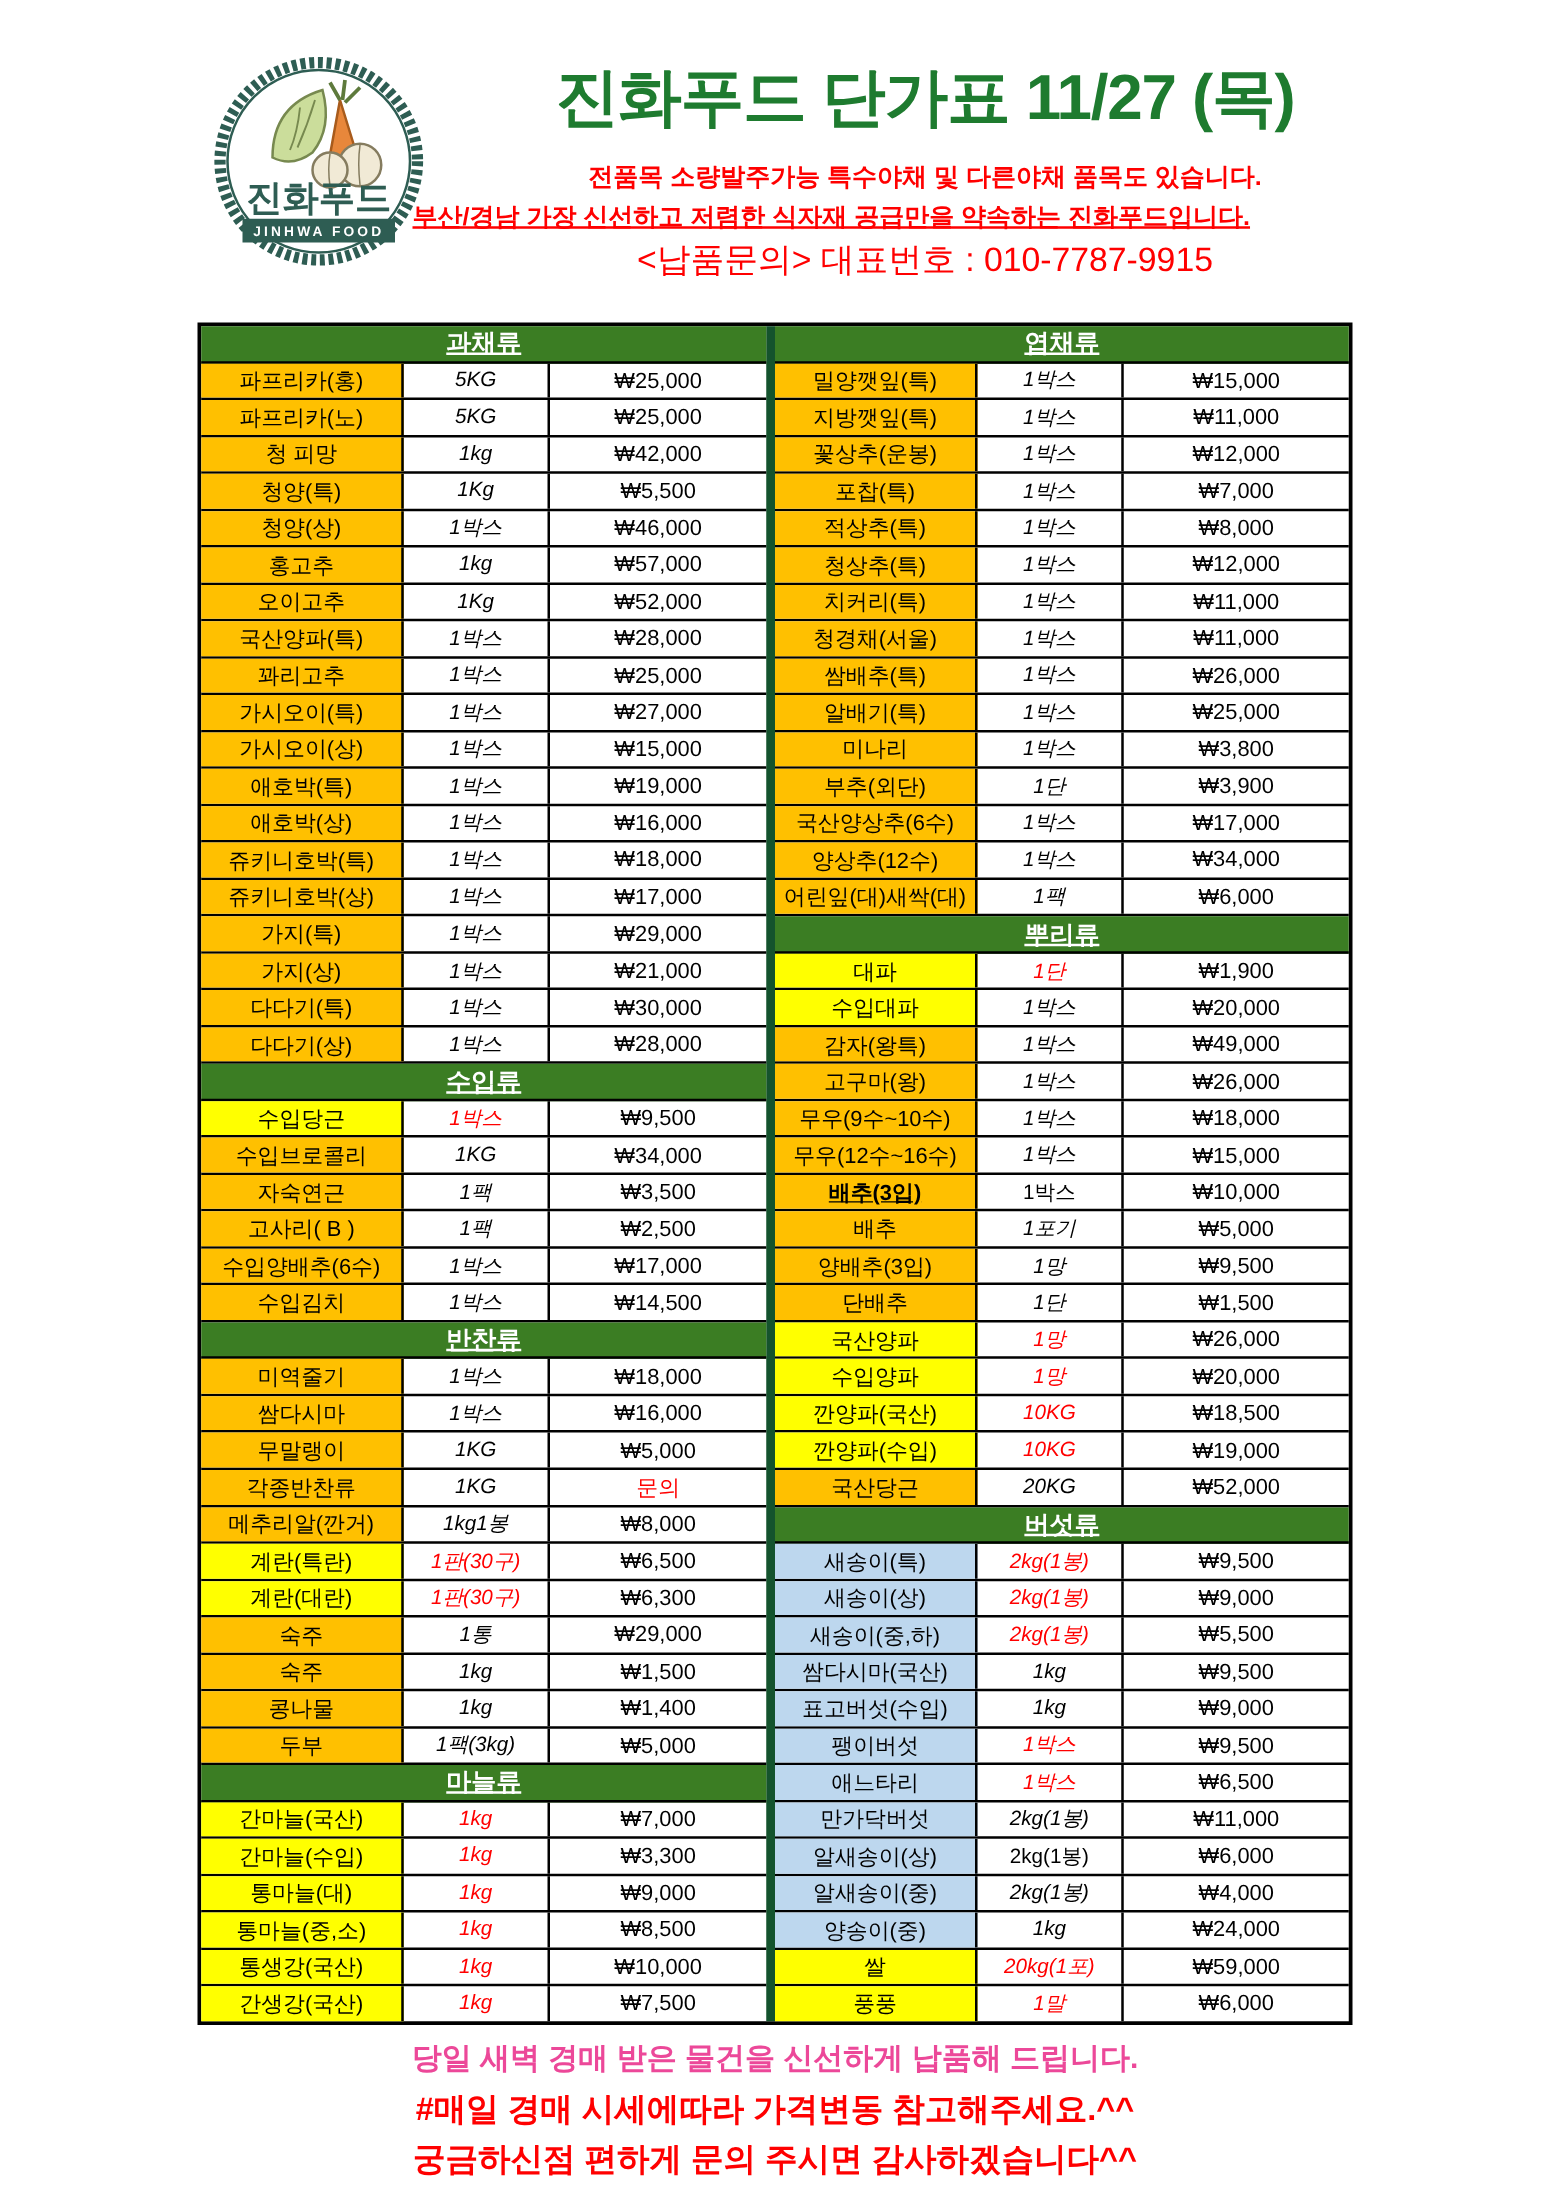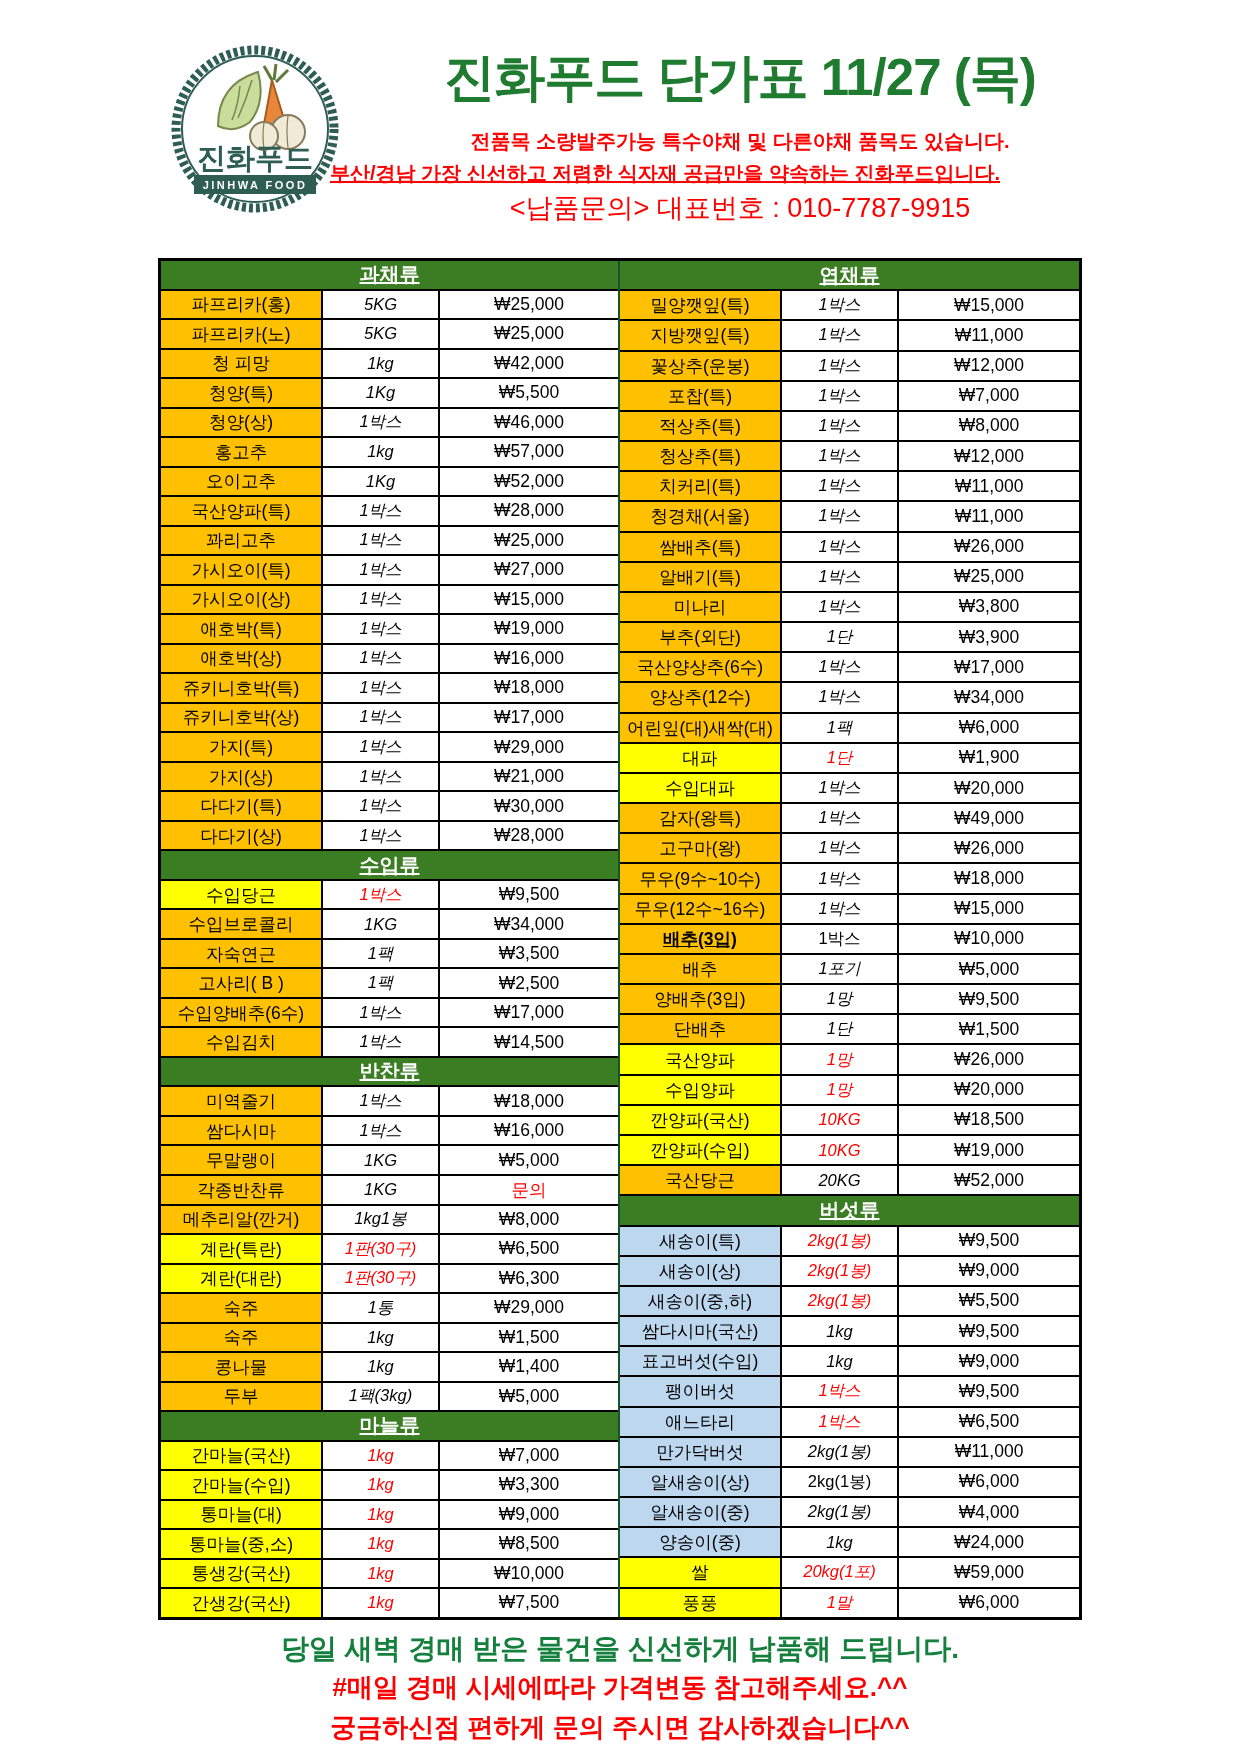--- a/index.html
+++ b/index.html
@@ -14,21 +14,21 @@
           font-size:20px; font-weight:bold; color:var(--red); }
   .sub2 { position:absolute; left:330px; top:160px; width:820px; text-align:left;
           font-size:20px; font-weight:bold; color:var(--red); text-decoration:underline; }
   .contact { position:absolute; left:340px; top:190px; width:800px; text-align:center;
              font-size:27px; font-weight:normal; color:var(--red); }
 
   
   .price-table { position:absolute; left:158px; top:258px; width:924px; height:1362px;
                  display:flex; border:3px solid #000; background:#fff; }
   .half { width:50%; display:flex; flex-direction:column; }
-  .half.left { border-right:2px solid #14532d; }
+  .half.left { border-right:7px solid #14532d; }
 
   .row { flex:1; display:flex; border-bottom:2px solid #000; min-height:0; }
   .row:last-child { border-bottom:none; }
 
   .section-row { background:var(--section-green); align-items:center; justify-content:center; }
   .section-label { color:#ffffff; font-weight:bold; font-size:20px; text-decoration:underline; }
 
   .cell { display:flex; align-items:center; justify-content:center; font-size:17.5px; color:#000;
           overflow:hidden; white-space:nowrap; }
   .cell.name  { width:162px; border-right:2px solid #000; }
@@ -38,21 +38,21 @@
   .bg-orange { background:var(--orange); }
   .bg-yellow { background:var(--yellow); }
   .bg-blue   { background:var(--blue); }
 
   .red { color:var(--red) !important; }
   .upright { font-style:normal !important; }
   .emph { font-weight:bold; text-decoration:underline; }
 
   
   .footer1 { position:absolute; left:158px; top:1630px; width:924px; text-align:center;
-             font-size:28px; font-weight:bold; color:#15803d; }
+             font-size:24px; font-weight:bold; color:#ec4899; }
   .footer2 { position:absolute; left:158px; top:1670px; width:924px; text-align:center;
              font-size:26px; font-weight:bold; color:var(--red); }
   .footer3 { position:absolute; left:158px; top:1710px; width:924px; text-align:center;
              font-size:26px; font-weight:bold; color:var(--red); }
 </style>
 </head>
 <body>
 
 <div class="logo-wrap">
   <svg width="190" height="180" viewBox="0 0 190 180">
@@ -378,20 +378,23 @@
       <div class="row item-row">
         <div class="cell name bg-orange">양상추(12수)</div>
         <div class="cell unit">1박스</div>
         <div class="cell price">₩34,000</div>
       </div>
       <div class="row item-row">
         <div class="cell name bg-orange">어린잎(대)새싹(대)</div>
         <div class="cell unit">1팩</div>
         <div class="cell price">₩6,000</div>
       </div>
+      <div class="row section-row">
+        <span class="section-label">뿌리류</span>
+      </div>
       <div class="row item-row">
         <div class="cell name bg-yellow">대파</div>
         <div class="cell unit red">1단</div>
         <div class="cell price">₩1,900</div>
       </div>
       <div class="row item-row">
         <div class="cell name bg-yellow">수입대파</div>
         <div class="cell unit">1박스</div>
         <div class="cell price">₩20,000</div>
       </div>

